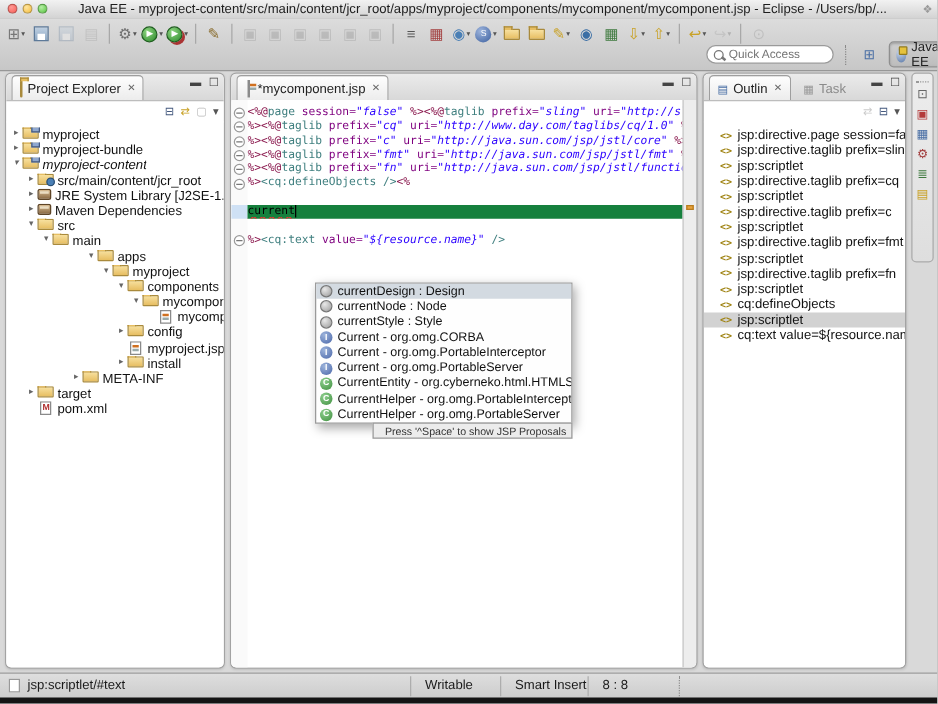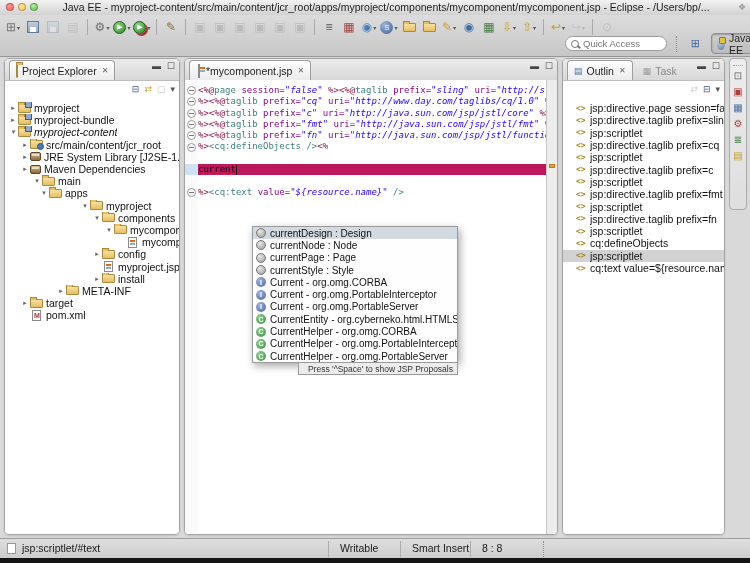--- a/index.html
+++ b/index.html
@@ -63,21 +63,21 @@
     background:linear-gradient(#FEFEFE,#ECECEC);font-size:10.5px;color:#222;white-space:nowrap;}
   .tab.inactive{border:none;background:transparent;color:#8a8a8a;}
   .tab .ticon{margin-right:4px;}
   .tab .close{margin-left:5px;font-size:8px;color:#666;}
   .minmax{position:absolute;right:4px;top:3px;display:flex;gap:6px;}
   .minmax span{font-size:9px;color:#444;line-height:9px;}
   .ptool{height:17px;display:flex;align-items:center;justify-content:flex-end;padding-right:4px;background:#fff;}
   .ptool .vti{margin-left:5px;font-size:9px;line-height:9px;}
   .pbody{position:absolute;left:0;right:0;bottom:0;background:#fff;overflow:hidden;}
   
-  .trow{display:flex;align-items:center;height:12.2px;white-space:nowrap;overflow:hidden;}
+  .trow{display:flex;height:12.2px;white-space:nowrap;overflow:hidden;}
   .trow .arr{flex:none;width:10px;font-size:7px;color:#666;text-align:center;}
   .trow .tlabel{font-size:10.5px;color:#111;margin-left:3px;overflow:hidden;}
   .ti{flex:none;width:13px;height:9px;position:relative;box-sizing:border-box;}
   .ti.folder,.ti.project,.ti.pkgweb{background:linear-gradient(#F7E09E,#E7BE62);border:1px solid #A98A3C;border-radius:1px;}
   .ti.folder::before,.ti.project::before,.ti.pkgweb::before{content:"";position:absolute;left:-1px;top:-3px;width:5px;height:2px;
     background:#E7BE62;border:1px solid #A98A3C;border-bottom:none;}
   .ti.project::after{content:"";position:absolute;right:-2px;top:-4px;width:5px;height:5px;
     background:#8FA8D0;border:1px solid #44597E;}
   .ti.pkgweb::after{content:"";position:absolute;right:-2px;bottom:-2px;width:5px;height:5px;border-radius:50%;
     background:#4A7FB5;border:1px solid #2A4F75;}
@@ -87,21 +87,21 @@
   .ti.jsp::after{content:"";position:absolute;left:1px;top:2px;width:5px;height:2px;background:#D07020;box-shadow:0 3px 0 #9aa;}
   .ti.xml::after{content:"M";position:absolute;left:1px;top:1px;font:bold 7px "Liberation Sans",sans-serif;color:#B03030;}
   
   .ed-body{position:absolute;left:0;right:0;top:21px;bottom:0;background:#fff;}
   .gutter{position:absolute;left:0;top:0;bottom:0;width:13px;background:#FAFAFA;}
   .ruler{position:absolute;right:0;top:0;bottom:0;width:10px;background:#EDEDED;border-left:1px solid #C6C6C6;}
   .ruler .mark{position:absolute;left:2px;width:6px;height:4px;background:#E8A33D;border:1px solid #B77B1F;box-sizing:border-box;}
   .code{position:absolute;left:13px;right:10px;top:5px;font-family:"DejaVu Sans Mono",monospace;
     font-size:9px;line-height:11.3px;white-space:pre;}
   .cline{height:11.3px;overflow:hidden;position:relative;}
-  .cline.cur{background:#be185d;}
+  .cline.cur{background:#15803d;}
   .s-d{color:#8B1A4F;} .s-t{color:#3F7F7F;} .s-a{color:#7F007F;}
   .s-v{color:#2A00FF;font-style:italic;} .s-p{color:#000;}
   .s-err{color:#000;text-decoration:underline;text-decoration-style:wavy;
     text-decoration-color:#E03535;text-decoration-thickness:1px;}
   .caret{display:inline-block;width:1px;height:10px;background:#000;vertical-align:middle;margin-left:0.5px;}
   .fold{position:absolute;left:2px;width:9px;height:9px;border:1px solid #9A9A9A;border-radius:50%;
     background:#fff;box-sizing:border-box;}
   .fold::after{content:"";position:absolute;left:1px;right:1px;top:3px;height:1px;background:#777;}
   .gcur{position:absolute;left:0;width:13px;height:11.3px;background:#CFE1F5;}
   
@@ -317,26 +317,31 @@
             <div class="trow" style="padding-left: 15px;">
               <span class="arr">▸</span>
               <span class="ti jar"></span>
               <span class="tlabel">JRE System Library [J2SE-1.5]</span>
             </div>
             <div class="trow" style="padding-left: 15px;">
               <span class="arr">▸</span>
               <span class="ti jar"></span>
               <span class="tlabel">Maven Dependencies</span>
             </div>
+            <div class="trow" style="padding-left: 15px;">
+              <span class="arr">▾</span>
+              <span class="ti folder"></span>
+              <span class="tlabel">src</span>
+            </div>
             <div class="trow" style="padding-left: 27px;">
               <span class="arr">▾</span>
               <span class="ti folder"></span>
               <span class="tlabel">main</span>
             </div>
-            <div class="trow" style="padding-left: 34px;">
+            <div class="trow" style="padding-left: 63px;">
               <span class="arr">▾</span>
               <span class="ti folder"></span>
               <span class="tlabel">apps</span>
             </div>
             <div class="trow" style="padding-left: 75px;">
               <span class="arr">▾</span>
               <span class="ti folder"></span>
               <span class="tlabel">myproject</span>
             </div>
             <div class="trow" style="padding-left: 87px;">
@@ -518,45 +523,37 @@
           <div class="arow sel">
             <span class="aico variable"></span>
             <span class="alabel">currentDesign : Design</span>
           </div>
           <div class="arow">
             <span class="aico variable"></span>
             <span class="alabel">currentNode : Node</span>
           </div>
           <div class="arow">
             <span class="aico variable"></span>
-            <span class="alabel">currentPage : Page</span>
-          </div>
-          <div class="arow">
-            <span class="aico variable"></span>
             <span class="alabel">currentStyle : Style</span>
           </div>
           <div class="arow">
             <span class="aico interface">I</span>
             <span class="alabel">Current - org.omg.CORBA</span>
           </div>
           <div class="arow">
             <span class="aico interface">I</span>
             <span class="alabel">Current - org.omg.PortableInterceptor</span>
           </div>
           <div class="arow">
             <span class="aico interface">I</span>
             <span class="alabel">Current - org.omg.PortableServer</span>
           </div>
           <div class="arow">
             <span class="aico class">C</span>
             <span class="alabel">CurrentEntity - org.cyberneko.html.HTMLScanner</span>
-          </div>
-          <div class="arow">
-            <span class="aico class">C</span>
-            <span class="alabel">CurrentHelper - org.omg.CORBA</span>
           </div>
           <div class="arow">
             <span class="aico class">C</span>
             <span class="alabel">CurrentHelper - org.omg.PortableInterceptor</span>
           </div>
           <div class="arow">
             <span class="aico class">C</span>
             <span class="alabel">CurrentHelper - org.omg.PortableServer</span>
           </div>
         </div>

